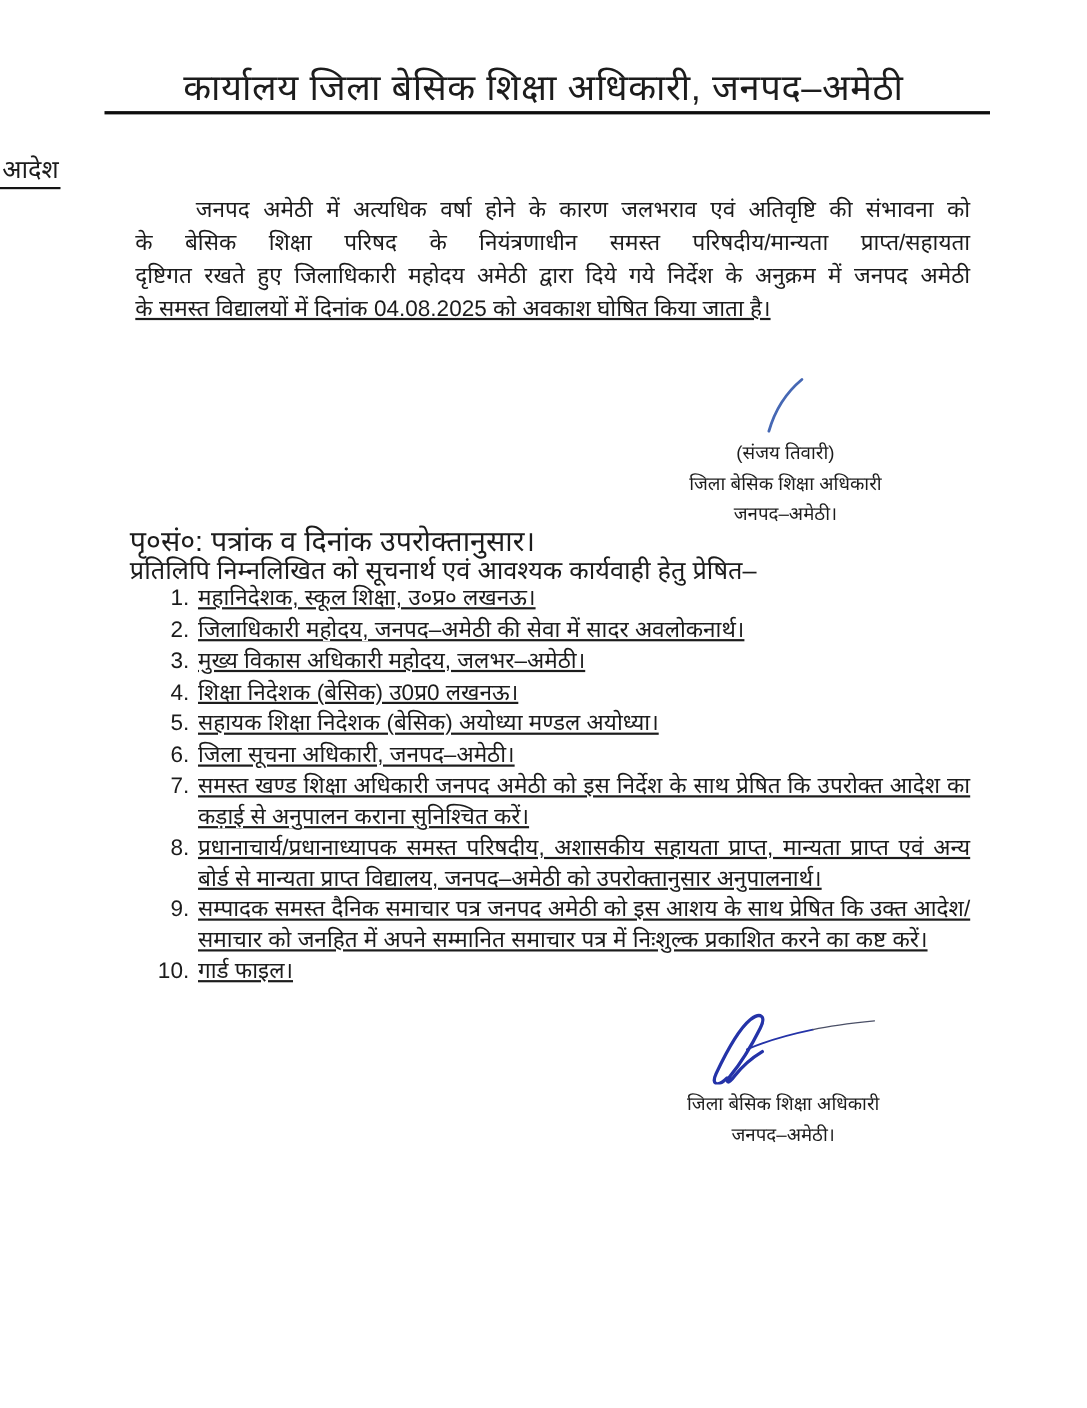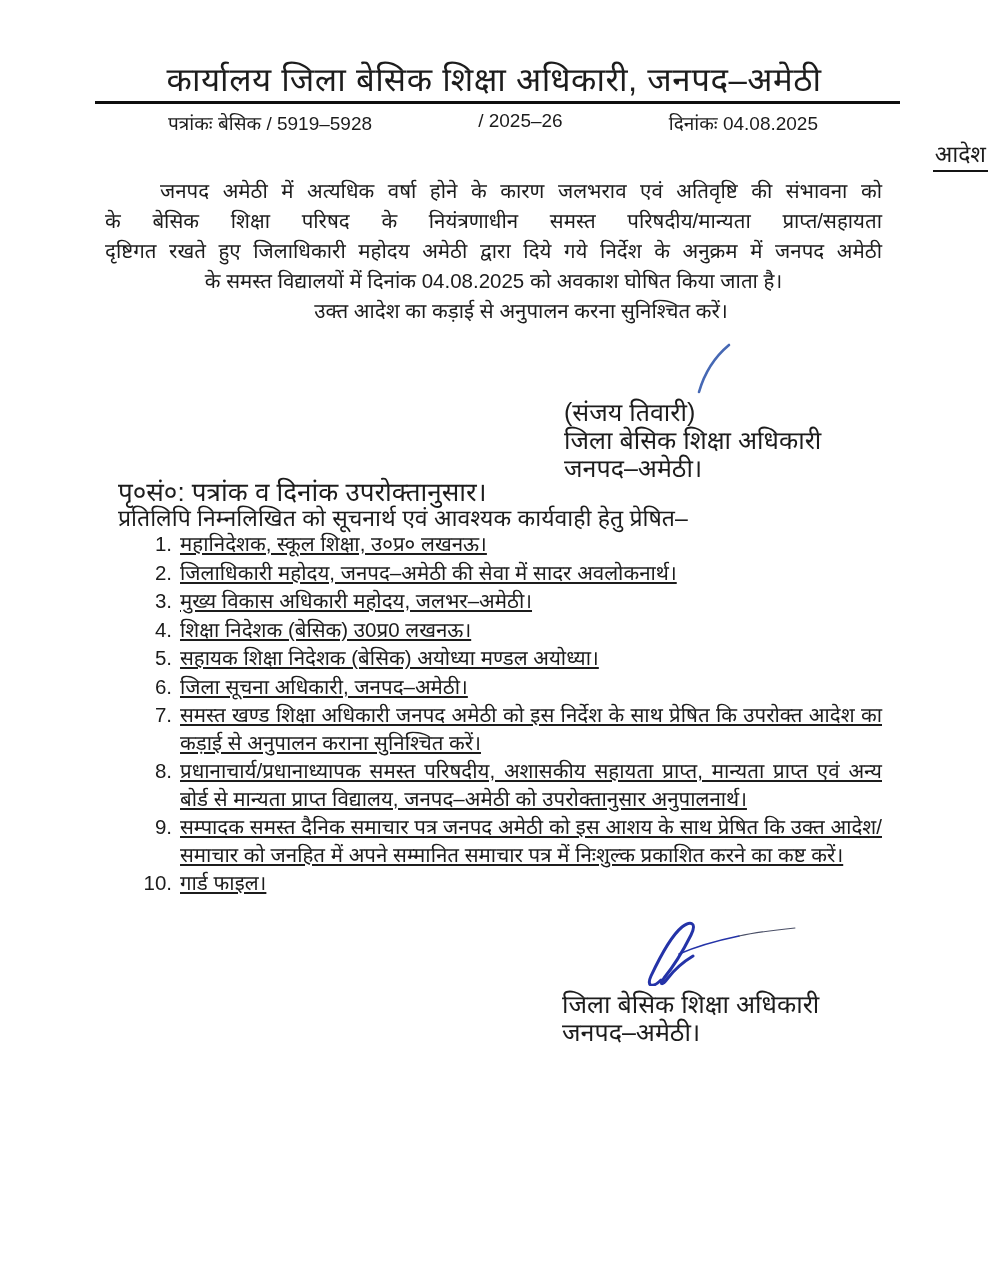--- a/index.html
+++ b/index.html
@@ -31,42 +31,42 @@
     position: absolute;
     top: 110px; left: 168px; right: 170px;
     display: flex;
     justify-content: space-between;
     font-size: 19px;
     white-space: nowrap;
   }
   .order-heading-wrap {
     position: absolute;
     top: 137px; left: 0; width: 100%;
-    text-align: right;
+    text-align: left;
     font-size: 23px;
   }
   .order-heading-wrap .u {
     display: inline-block;
     border-bottom: 2px solid #141414;
     padding: 0 2px 1px 2px;
   }
   .body-para {
     position: absolute;
-    top: 176px; left: 105px; right: 106px;
+    top: 176px; left: 123px; right: 106px;
     font-size: 20.5px;
     line-height: 30px;
   }
   .jline { text-align: justify; text-align-last: justify; white-space: normal; }
-  .pline { text-align: center; }
+  .pline { text-align: left; text-decoration: underline; }
   .ind   { text-indent: 55px; }
   .sig-block {
     position: absolute;
     width: 300px;
-    text-align: left;
-    font-size: 25px;
+    text-align: center;
+    font-size: 17px;
     line-height: 28px;
   }
   .sig-top    { top: 342px; left: 564px; }
   .sig-bottom { top: 920px; left: 562px; }
   .sig-mark { display: block; margin: 0 auto 4px auto; }
   .ps-line  { position: absolute; top: 473px; left: 118px; font-size: 26px; }
   .copy-line{ position: absolute; top: 501px; left: 118px; font-size: 23px; }
   .copy-list{
     position: absolute;
     top: 530px; left: 118px; right: 106px;
@@ -79,36 +79,30 @@
 </style>
 </head>
 <body>
 
 <div class="page">
 
   <div class="doc-title">कार्यालय जिला बेसिक शिक्षा अधिकारी, जनपद–अमेठी</div>
 
   <div class="header-rule"></div>
 
-  <div class="ref-line">
-    <span>पत्रांकः बेसिक / 5919–5928</span>
-    <span>/ 2025–26</span>
-    <span>दिनांकः 04.08.2025</span>
-  </div>
 
   <div class="order-heading-wrap">
     <span class="u">आदेश</span>
   </div>
 
   <div class="body-para">
     <div class="jline ind">जनपद अमेठी में अत्यधिक वर्षा होने के कारण जलभराव एवं अतिवृष्टि की संभावना को</div>
     <div class="jline">के बेसिक शिक्षा परिषद के नियंत्रणाधीन समस्त परिषदीय/मान्यता प्राप्त/सहायता</div>
     <div class="jline">दृष्टिगत रखते हुए जिलाधिकारी महोदय अमेठी द्वारा दिये गये निर्देश के अनुक्रम में जनपद अमेठी</div>
     <div class="pline">के समस्त विद्यालयों में दिनांक 04.08.2025 को अवकाश घोषित किया जाता है।</div>
-    <div class="pline ind">उक्त आदेश का कड़ाई से अनुपालन करना सुनिश्चित करें।</div>
   </div>
 
   <div class="sig-block sig-top">
     <svg class="sig-mark" width="50" height="52" viewBox="0 0 50 52">
       <path d="M10,50 C14,36 22,18 40,3" fill="none" stroke="#4668b4" stroke-width="2.6" stroke-linecap="round"></path>
     </svg>
     <div>(संजय तिवारी)</div>
     <div>जिला बेसिक शिक्षा अधिकारी</div>
     <div>जनपद–अमेठी।</div>
   </div>

